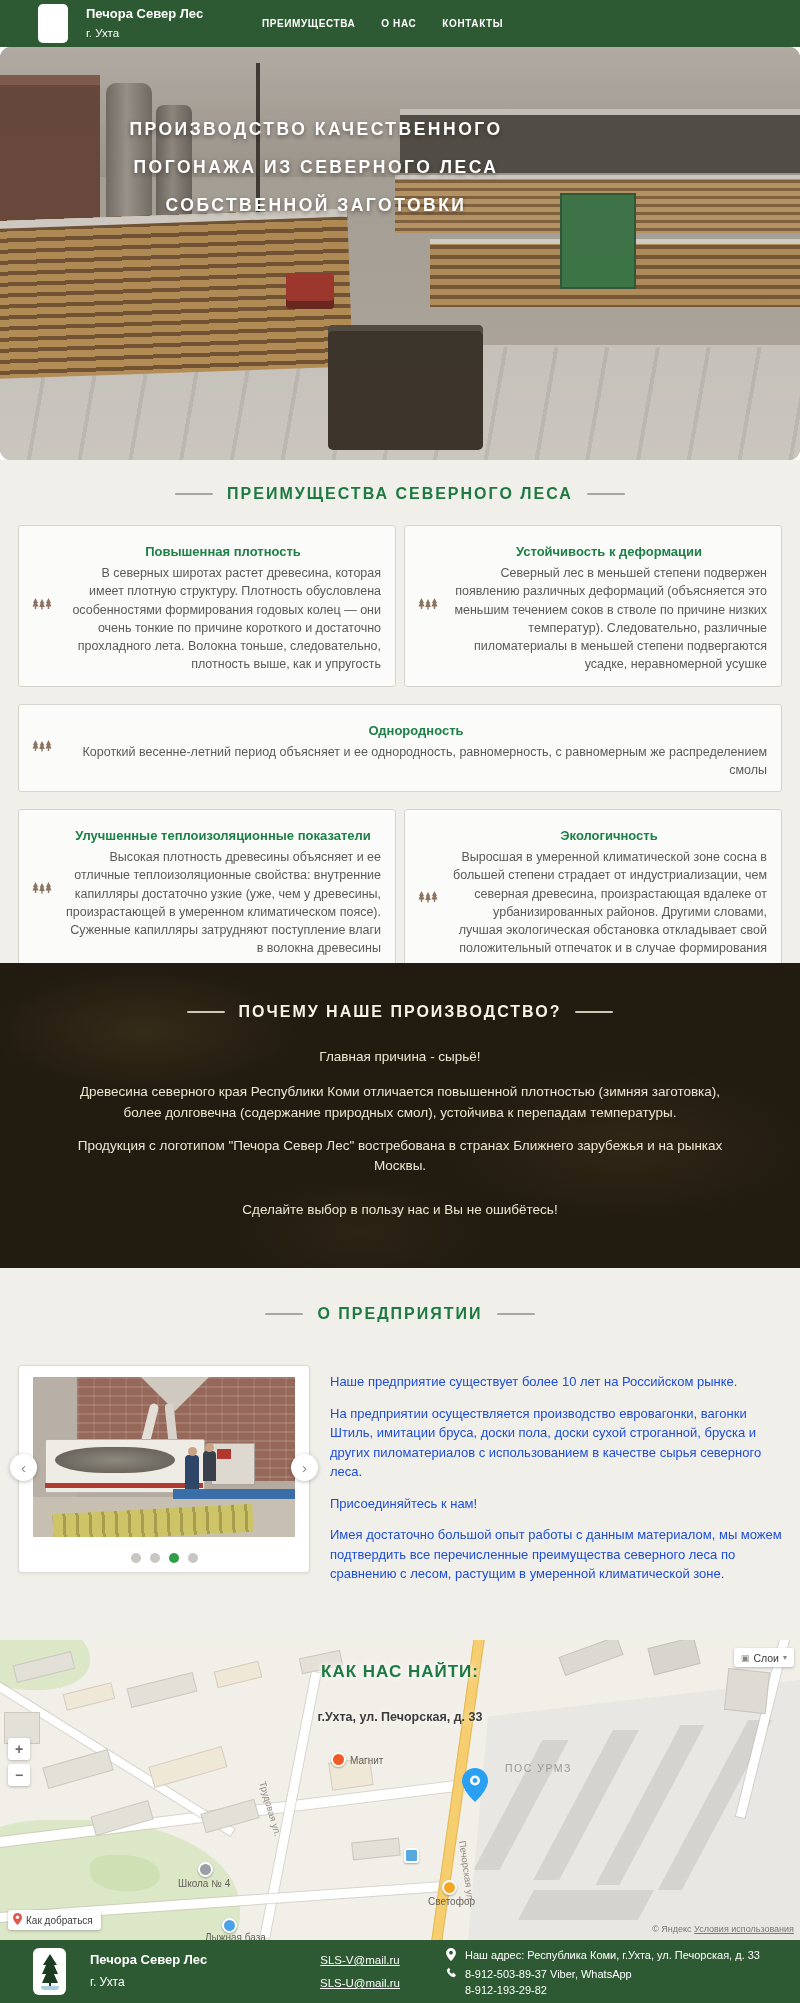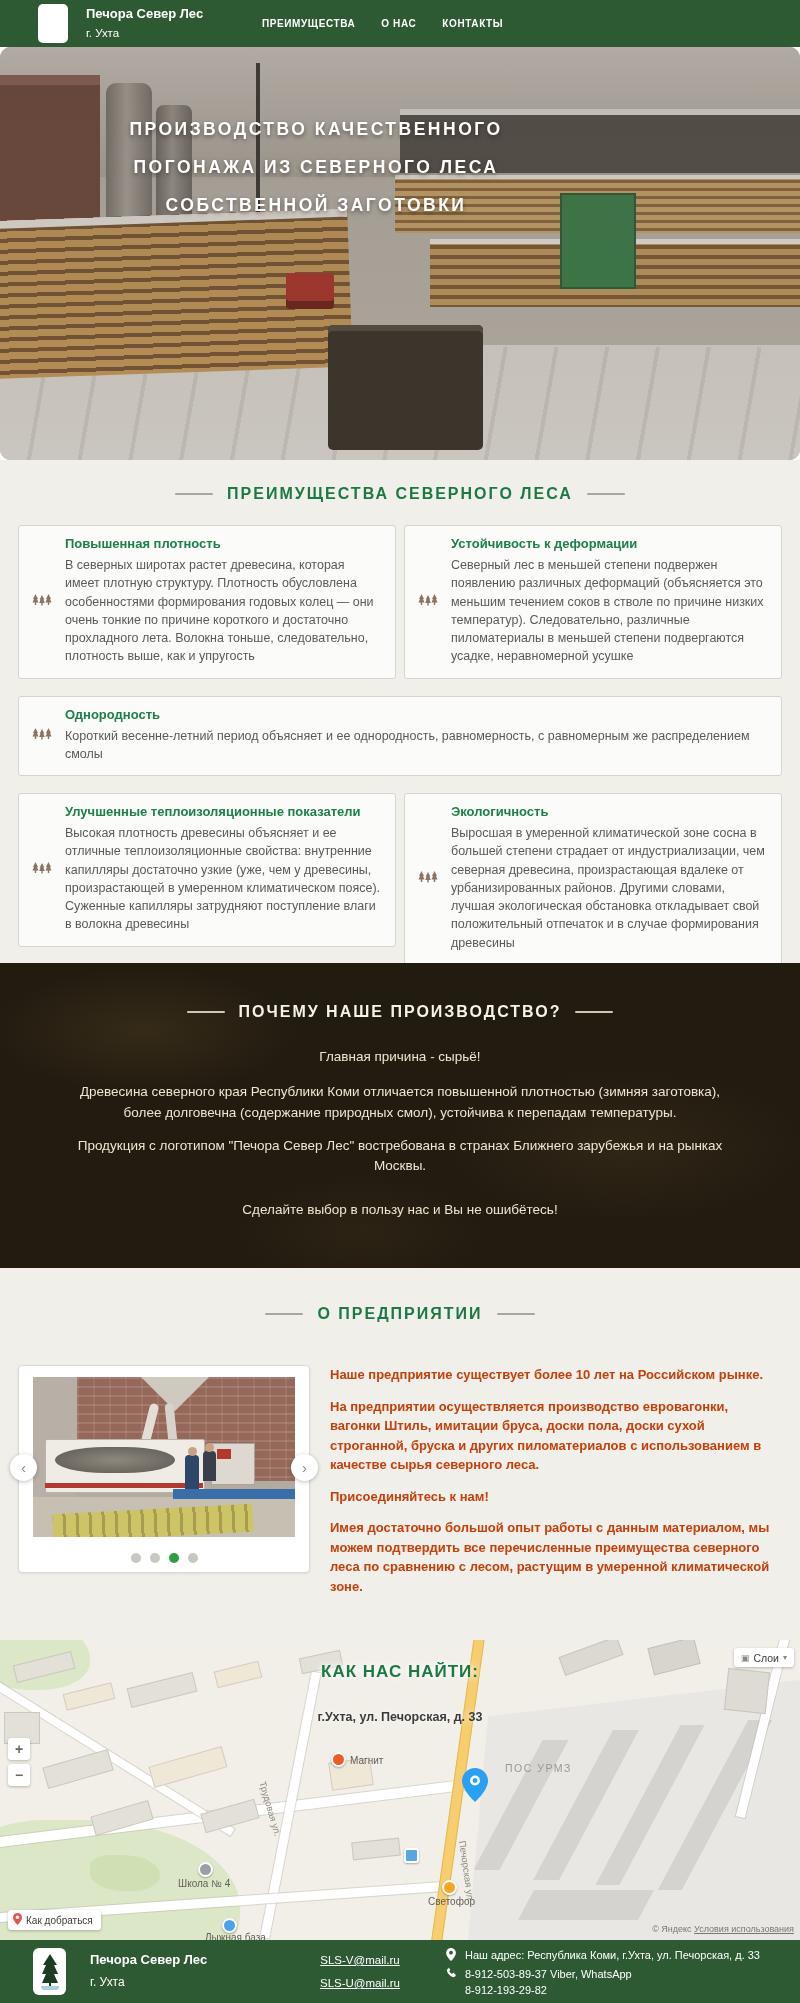--- a/index.html
+++ b/index.html
@@ -38,22 +38,22 @@
   .sec-title{display:flex;align-items:center;justify-content:center;gap:14px;}
   .sec-title .dash{width:38px;height:2px;background:#a9a69f;border-radius:1px;}
   .sec-title .t{font-size:16px;font-weight:bold;letter-spacing:2px;color:#1c7a40;}
 
   
   .advantages{position:relative;height:503px;background:#f1efea;box-sizing:border-box;padding:25px 18px 0;}
   .adv-grid{margin-top:22px;display:grid;grid-template-columns:1fr 1fr;gap:17px 8px;align-items:start;}
   .adv-card{position:relative;background:#fbfbf9;border:1px solid #d7d4cd;border-radius:3px;box-sizing:border-box;padding:10px 14px 12px 46px;}
   .adv-card.full{grid-column:1 / span 2;}
   .adv-icon{position:absolute;left:13px;top:50%;margin-top:-8px;}
-  .adv-card h3{margin:0 0 5px;font-size:13px;font-weight:bold;color:#1d8046;}
-  .adv-card p{margin:0;font-size:12.5px;line-height:1.46;color:#5a5a58;}
+  .adv-card h3{margin:8px 0 5px;font-size:13px;font-weight:bold;color:#1d8046;text-align:center;}
+  .adv-card p{margin:0;font-size:12.5px;line-height:1.46;color:#5a5a58;text-align:right;}
 
   
   .why{position:relative;height:305px;box-sizing:border-box;padding-top:40px;
        background:#221b10;
        background-image:radial-gradient(ellipse 220px 90px at 18% 22%, rgba(90,72,40,.35), transparent 70%),
                         radial-gradient(ellipse 260px 110px at 78% 60%, rgba(80,64,36,.30), transparent 70%),
                         radial-gradient(ellipse 180px 80px at 45% 88%, rgba(70,56,30,.28), transparent 70%);}
   .why .sec-title .t{color:#f7f3e7;}
   .why .sec-title .dash{background:#cfc8b5;}
   .why-body{margin-top:26px;text-align:center;color:#eee6d2;}
@@ -85,21 +85,21 @@
   .ci-tableB{position:absolute;left:140px;top:112px;width:122px;height:10px;background:#3a6ea8;}
   .ci-floor{position:absolute;left:0;top:120px;width:262px;height:40px;background:#c7c0b2;}
   .ci-lumber{position:absolute;left:20px;top:132px;width:200px;height:28px;background:repeating-linear-gradient(90deg,#cdc468 0 10px,#a89c4e 10px 13px);transform:rotate(-3deg);}
   .car-arrow{position:absolute;top:88px;width:27px;height:27px;border-radius:50%;background:#fff;box-shadow:0 1px 4px rgba(0,0,0,.25);display:flex;align-items:center;justify-content:center;font-size:15px;color:#8a8a86;cursor:pointer;}
   .car-arrow.left{left:-9px;}
   .car-arrow.right{right:-9px;}
   .car-dots{position:absolute;left:0;right:0;bottom:9px;display:flex;justify-content:center;gap:9px;}
   .car-dots span{width:10px;height:10px;border-radius:50%;background:#c9c7c2;cursor:pointer;}
   .car-dots span.active{background:#2f9e44;}
   .about-text{flex:1;}
-  .about-text p{margin:0 0 12px;font-size:13px;font-weight:bold;line-height:1.5;color:#c2410c;}
+  .about-text p{margin:7px 0 12px;font-size:13px;font-weight:normal;line-height:1.5;color:#1d4ed8;}
 
   
   .map{position:relative;height:300px;background:#f2efe9;overflow:hidden;}
   .mb{position:absolute;background:#e3e0d8;border:1px solid rgba(160,155,145,.35);}
   .mb.y{background:#efe8d7;}
   .mroad{position:absolute;background:#ffffff;box-shadow:0 0 0 1px rgba(190,186,176,.5);}
   .mgreen{position:absolute;background:#dbe7c6;border-radius:30% 55% 40% 50%;}
   .mindus{position:absolute;left:468px;top:40px;width:332px;height:260px;background:#e9e7e4;clip-path:polygon(6% 14%,100% 0,100% 100%,0 100%);}
   .mindus .blk{position:absolute;background:#d5d3d0;transform:skewX(-28deg);}
   .mroad-y{position:absolute;left:452px;top:-12px;width:9px;height:330px;background:#f6ce70;border-left:1px solid #e2ba56;border-right:1px solid #e2ba56;transform:rotate(8deg);}

